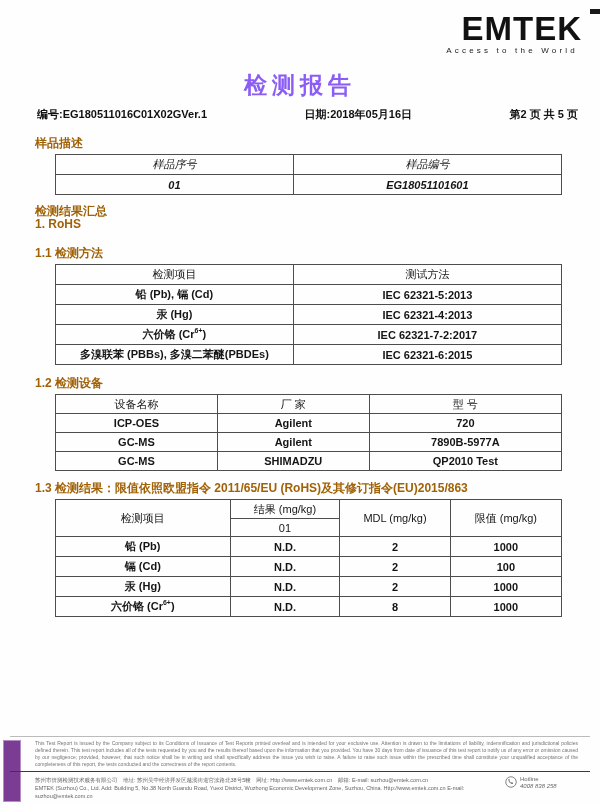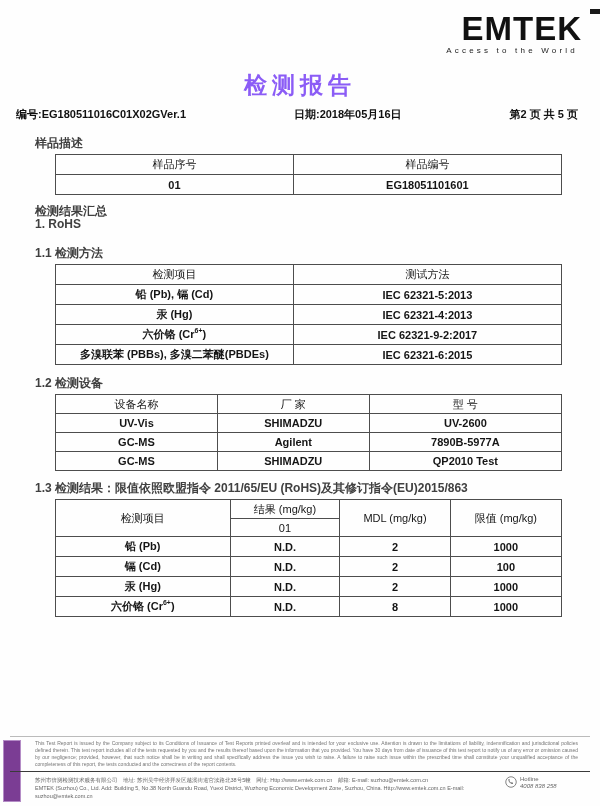--- a/index.html
+++ b/index.html
@@ -8,36 +8,36 @@
     background:#fefefe;color:#1b1b1b;
     font-family:"Liberation Sans","DejaVu Sans",sans-serif;
   }
   
   .logo-wrap{padding:12px 18px 0 0;text-align:right;margin-left:24px;}
   .logo-name{font-size:33px;line-height:34px;font-weight:800;letter-spacing:1px;color:#111;}
   .logo-tagline{font-size:8px;line-height:10px;letter-spacing:3.2px;color:#222;padding-right:4px;}
   .artifact-top{position:absolute;top:9px;right:0;width:10px;height:5px;background:#1a1a1a;}
   .doc-title{margin-top:14px;text-align:center;font-size:23px;line-height:30px;font-weight:bold;letter-spacing:5px;color:#8b5cf6;}
   .meta-row{display:flex;justify-content:space-between;align-items:baseline;
-    margin:8px 22px 0 16px;font-size:11px;line-height:13px;font-weight:bold;color:#111;}
-  
-  .sec-h{margin-left:35px;font-size:12px;line-height:13px;font-weight:bold;color:#404040;}
+    margin:8px 22px 0 37px;font-size:11px;line-height:13px;font-weight:bold;color:#111;}
+  
+  .sec-h{margin-left:35px;font-size:12px;line-height:13px;font-weight:bold;color:#a16207;}
   .h-sample{margin-top:16px;}
   .h-summary{margin-top:10px;}
   .h-rohs{}
   .h-method{margin-top:16px;}
   .h-equip{margin-top:12px;}
   .h-result{margin-top:11px;}
   
   table.tbl{border-collapse:collapse;margin-left:55px;width:507px;table-layout:fixed;
     font-size:11px;color:#151515;}
   table.tbl td{border:1px solid #4d4d4d;text-align:center;vertical-align:middle;padding:0 4px;}
   table.tbl .hd{font-weight:normal;}
   table.tbl .val{font-weight:bold;}
-  .t1{margin-top:4px;} .t1 tr{height:20px;}
+  .t1{margin-top:4px;} .t1 tr{height:20px;font-style:italic;}
   .t2{margin-top:4px;} .t2 tr{height:20px;}
   .t3{margin-top:4px;} .t3 tr{height:19px;}
   .t4{margin-top:4px;}
   .t4 tr.hrow1{height:19px;} .t4 tr.hrow2{height:18px;} .t4 tr.data{height:20px;}
   sup{font-size:7px;line-height:0;}
   
   .footer{position:absolute;left:0;bottom:0;width:600px;height:70px;}
   .rule-top{position:absolute;top:0;left:10px;width:580px;border-top:1px solid #bbb;}
   .disclaimer{position:absolute;top:4px;left:35px;width:543px;
     font-size:5px;line-height:7px;color:#777;text-align:justify;}
@@ -105,21 +105,21 @@
   <tr>
     <td class="val">铅 (Pb), 镉 (Cd)</td>
     <td class="val">IEC 62321-5:2013</td>
   </tr>
   <tr>
     <td class="val">汞 (Hg)</td>
     <td class="val">IEC 62321-4:2013</td>
   </tr>
   <tr>
     <td class="val"><span>六价铬 (Cr</span><sup>6+</sup><span>)</span></td>
-    <td class="val">IEC 62321-9-2:2017</td>
+    <td class="val">IEC 62321-7-2:2017</td>
   </tr>
   <tr>
     <td class="val">多溴联苯 (PBBs), 多溴二苯醚(PBDEs)</td>
     <td class="val">IEC 62321-6:2015</td>
   </tr>
 </tbody>
   </table>
 
 <div class="sec-h h-equip">1.2 检测设备</div>
 
@@ -129,23 +129,23 @@
       <col style="width:30%">
       <col style="width:38%">
     </colgroup>
   <tbody>
       <tr>
     <td class="hd">设备名称</td>
     <td class="hd">厂 家</td>
     <td class="hd">型 号</td>
   </tr>
   <tr>
-    <td class="val">UV-Vis</td>
-    <td class="val">SHIMADZU</td>
-    <td class="val">UV-2600</td>
+    <td class="val">ICP-OES</td>
+    <td class="val">Agilent</td>
+    <td class="val">720</td>
   </tr>
   <tr>
     <td class="val">GC-MS</td>
     <td class="val">Agilent</td>
     <td class="val">7890B-5977A</td>
   </tr>
   <tr>
     <td class="val">GC-MS</td>
     <td class="val">SHIMADZU</td>
     <td class="val">QP2010 Test</td>

